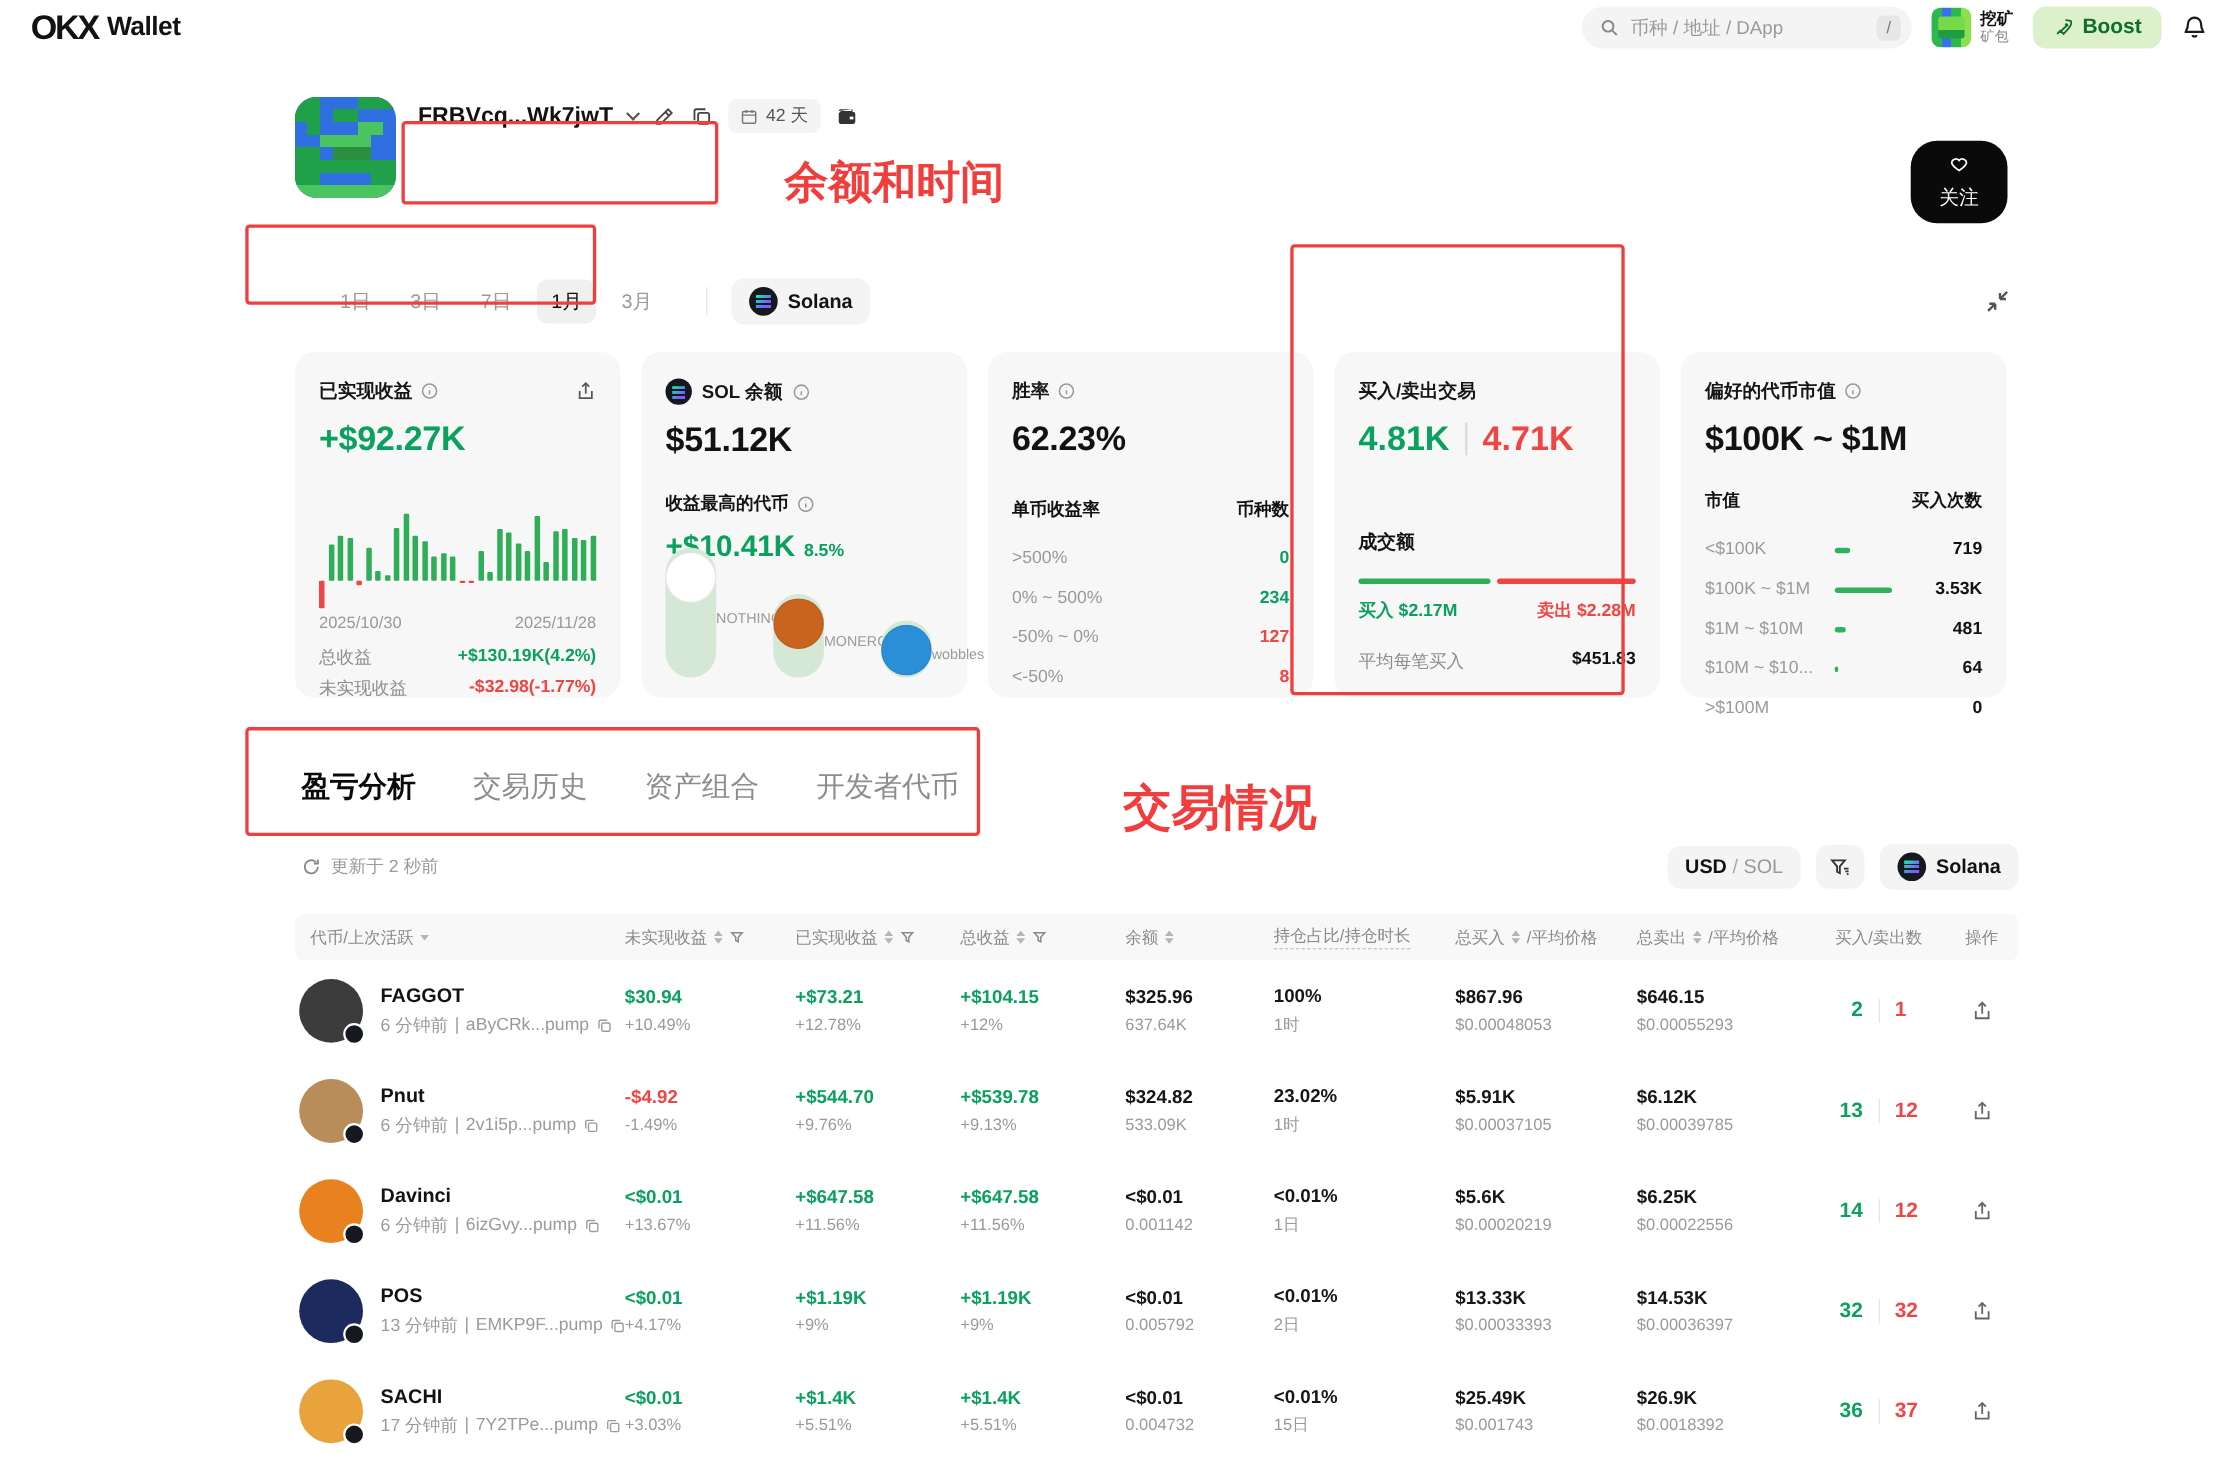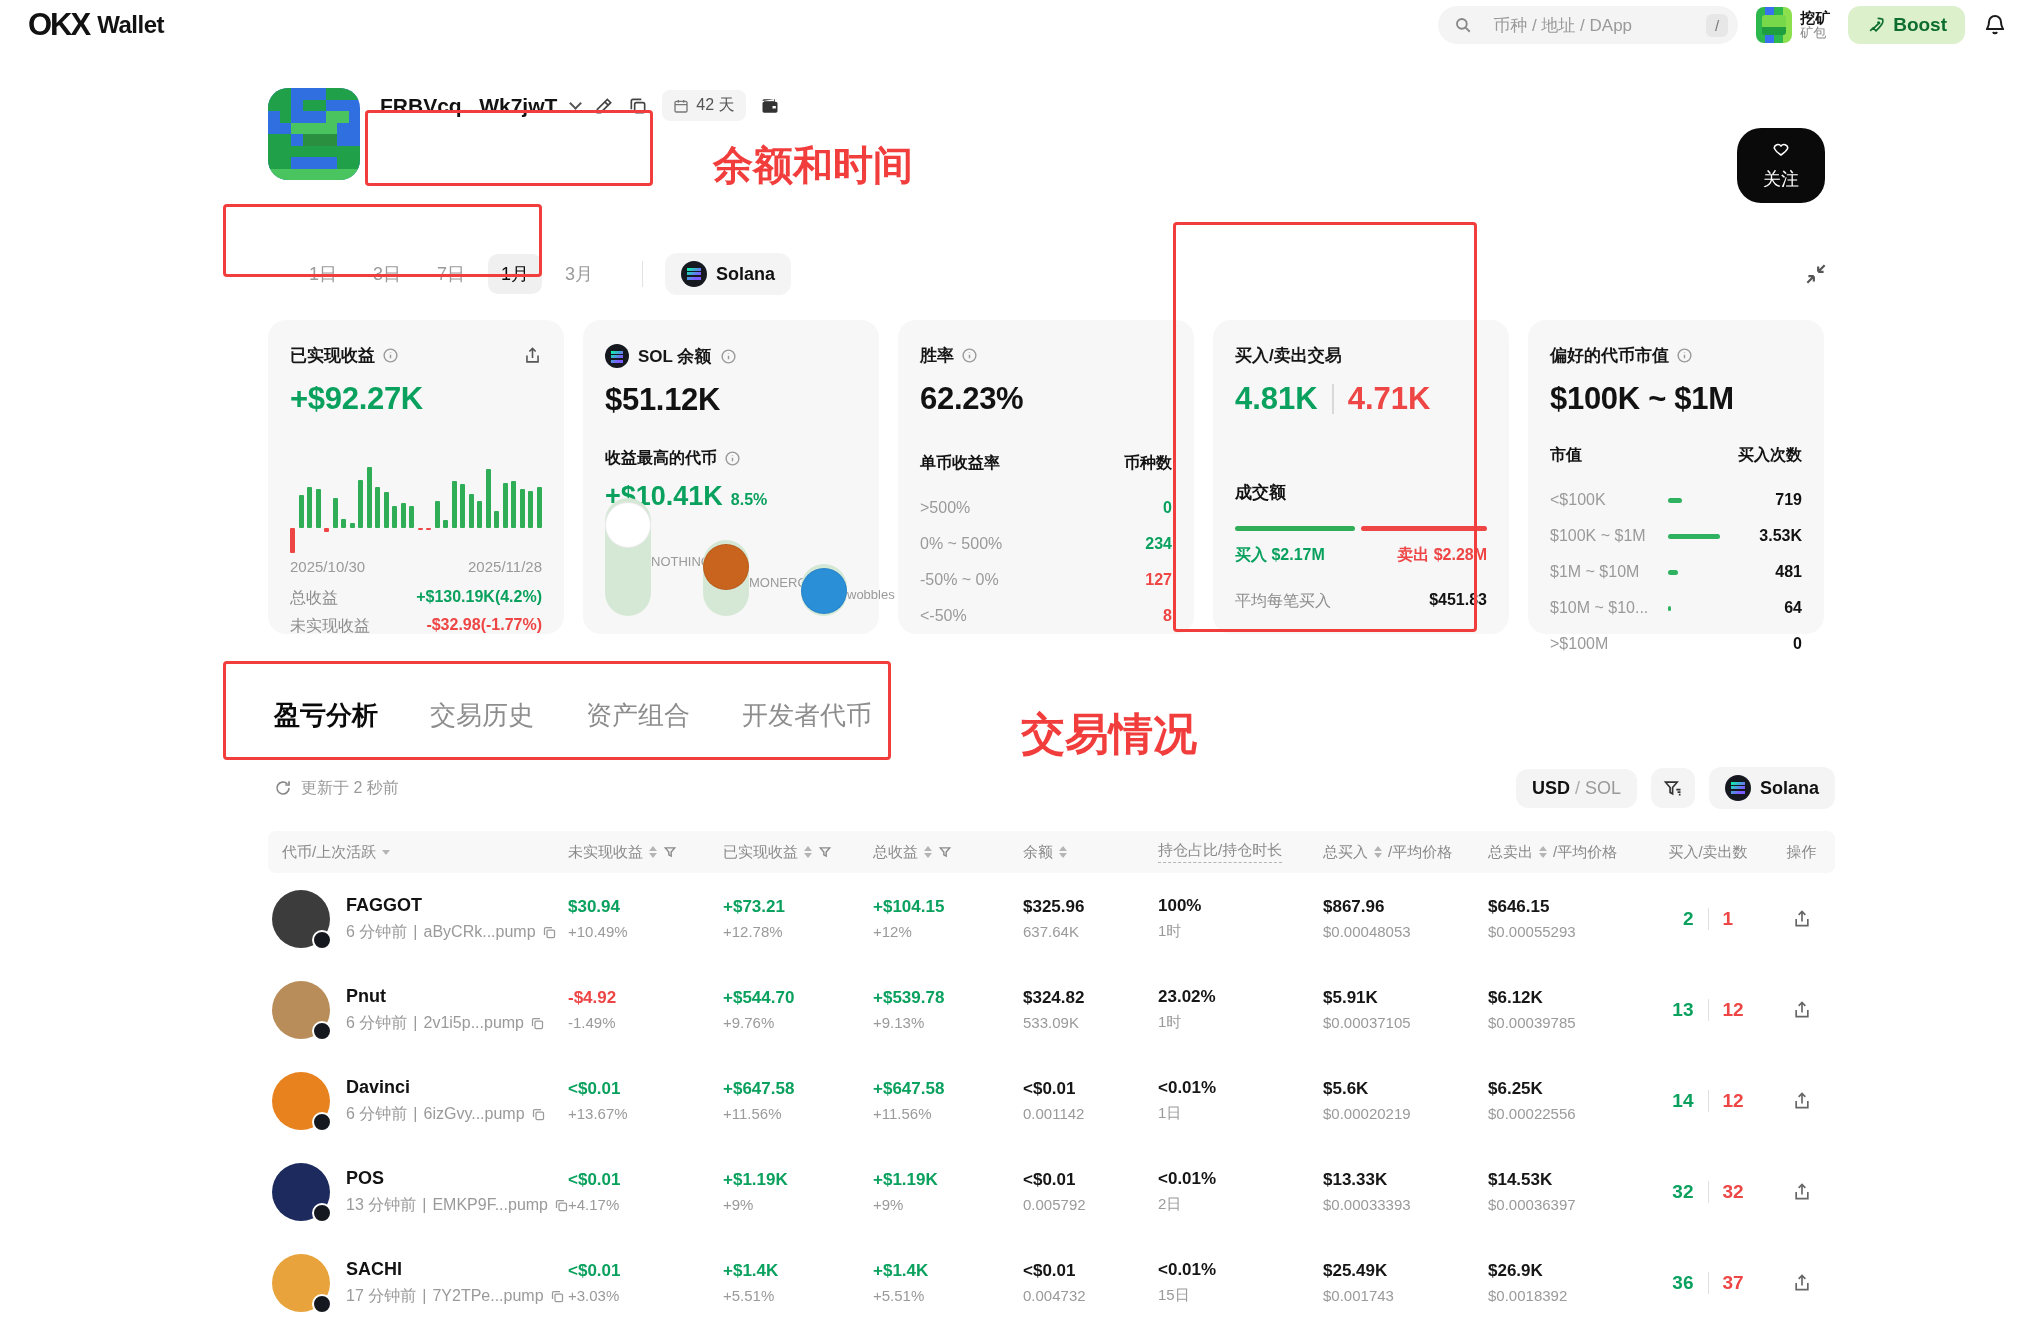--- a/index.html
+++ b/index.html
@@ -10,21 +10,21 @@
   
   .nav { display:flex; align-items:center; height:50px; padding:0 28px; }
   .brand { display:flex; align-items:center; gap:8px; font-weight:800; font-size:24px; letter-spacing:-0.5px; }
   .brand-logo { font-weight:900; font-size:31px; letter-spacing:-2px; }
   .nav-items { display:flex; align-items:center; gap:40px; margin-left:115px; font-size:18px; color:#1a1a1a; }
   .nav-item { cursor:pointer; white-space:nowrap; }
   .nav-more { display:flex; align-items:center; gap:5px; }
   .chev { width:9px; height:9px; border-right:2px solid #555; border-bottom:2px solid #555;
     transform:rotate(45deg); margin-top:-4px; }
   .nav-right { margin-left:auto; display:flex; align-items:center; gap:18px; }
-  .search-pill { display:flex; align-items:center; gap:21px; width:300px; height:38px;
+  .search-pill { display:flex; align-items:center; gap:10px; width:300px; height:38px;
     background:#f4f4f4; border-radius:19px; padding:0 10px 0 16px; }
   .search-pill .ph { color:#9a9a9a; font-size:17px; flex:1; }
   .slash-key { background:#e7e7e7; color:#777; border-radius:6px; font-size:15px;
     padding:3px 9px; }
   .mining-btn { display:flex; align-items:center; gap:8px; cursor:pointer; }
   .mining-icon { width:36px; height:36px; border-radius:8px;
     background:
       linear-gradient(90deg,#2db84d 25%,#3a6ff0 25% 50%,#2db84d 50% 75%,#8de04d 75%);
     background-size:100% 100%; position:relative; overflow:hidden; }
   .mining-icon:after { content:""; position:absolute; inset:8px 6px;

